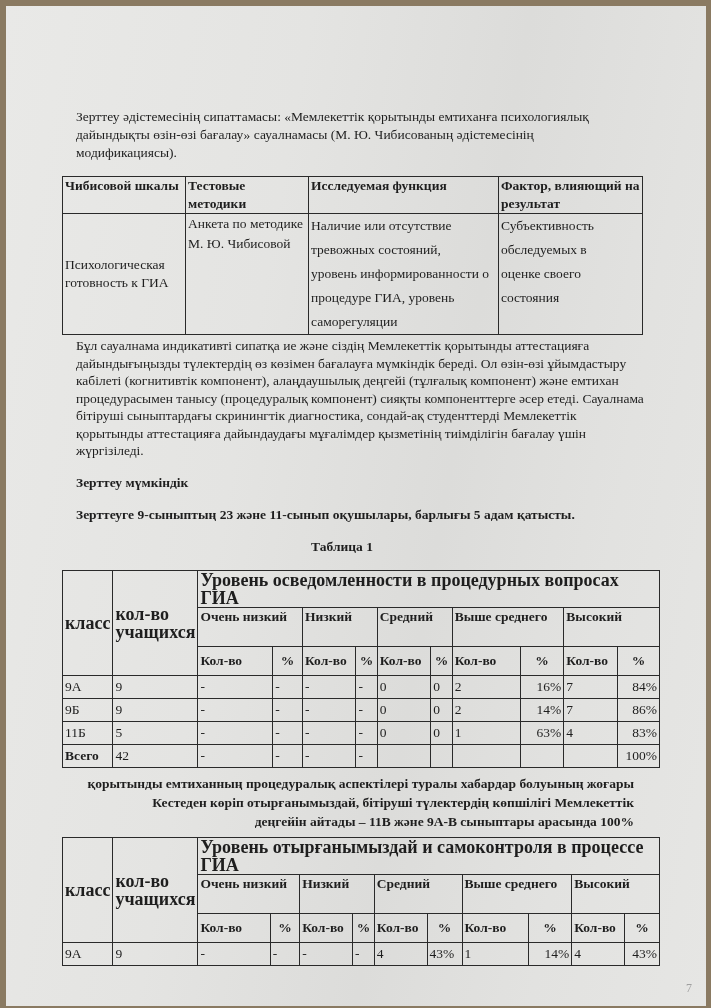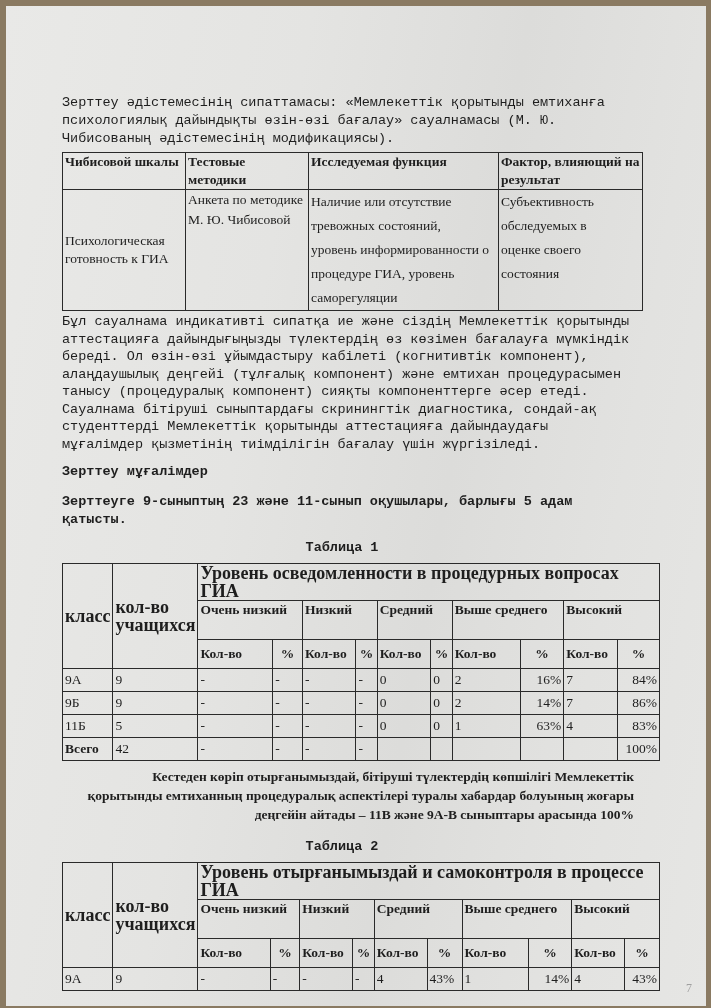--- a/index.html
+++ b/index.html
@@ -7,21 +7,21 @@
     width: 711px; height: 1008px; overflow: hidden;
     background: #8a7a62;
     font-family: "Liberation Serif", serif;
     color: #1e1e1e;
   }
   .page {
     position: absolute; left: 6px; top: 6px; width: 700px; height: 1000px;
     background: linear-gradient(100deg, #e9e9e7 0%, #e4e4e2 35%, #dcdcda 60%, #e2e2e0 80%, #e6e6e4 100%);
   }
   .content { position: absolute; left: 56px; top: 88px; width: 580px; font-size: 13.5px; line-height: 18px; }
-  p { margin: 0; font-family: Liberation Mono, monospace; }
+  p { margin: 14px; }
   .intro { width: 560px; }
   table { border-collapse: collapse; }
   td, th { border: 1px solid #2a2a2a; vertical-align: top; padding: 0 2px; text-align: left; font-weight: normal; }
   .t0 { margin-top: 4px; width: 581px; font-size: 13.5px; }
   .t0 th { font-weight: bold; height: 36px; }
   .t0 td { line-height: 24px; }
   .para { margin-top: 2px; width: 570px; line-height: 17.5px; }
   .bold { font-weight: bold; }
   .h-res { margin-top: 10px; }
   .h-part { margin-top: 12px; }
@@ -69,21 +69,21 @@
           <div>обследуемых в</div>
           <div>оценке своего</div>
           <div>состояния</div>
         </td>
       </tr>
     </tbody>
       </table>
 
     <p class="para">Бұл сауалнама индикативті сипатқа ие және сіздің Мемлекеттік қорытынды аттестацияға дайындығыңызды түлектердің өз көзімен бағалауға мүмкіндік береді. Ол өзін-өзі ұйымдастыру кабілеті (когнитивтік компонент), алаңдаушылық деңгейі (тұлғалық компонент) және емтихан процедурасымен танысу (процедуралық компонент) сияқты компоненттерге әсер етеді. Сауалнама бітіруші сыныптардағы скринингтік диагностика, сондай-ақ студенттерді Мемлекеттік қорытынды аттестацияға дайындаудағы мұғалімдер қызметінің тиімділігін бағалау үшін жүргізіледі.</p>
 
-    <p class="bold h-res">Зерттеу мұғалімдер</p>
+    <p class="bold h-res">Зерттеу мүмкіндік</p>
     <p class="bold h-part">Зерттеуге 9-сыныптың 23 және 11-сынып оқушылары, барлығы 5 адам қатысты.</p>
 
     <p class="tlabel">Таблица 1</p>
 
     <table class="dt">
       <tbody>
           <tr class="title-row">
         <th rowspan="3" class="c-cls">класс</th>
         <th rowspan="3" class="c-cnt" style="vertical-align:middle">кол-во учащихся</th>
         <th colspan="10">Уровень осведомленности в процедурных вопросах ГИА</th>
@@ -162,26 +162,25 @@
             <td></td>
             <td></td>
             <td class="pct"></td>
             <td></td>
             <td class="pct">100%</td>
           </tr>
         </tbody>
     </table>
 
     <div class="conclusion">
+      <div>қорытынды емтиханның процедуралық аспектілері туралы хабардар болуының жоғары</div>
       <div>Кестеден көріп отырғанымыздай, бітіруші түлектердің көпшілігі Мемлекеттік</div>
-      <div>қорытынды емтиханның процедуралық аспектілері туралы хабардар болуының жоғары</div>
       <div>деңгейін айтады – 11В және 9А-В сыныптары арасында 100%</div>
     </div>
 
-    <p class="tlabel" style="margin-top:14px">Таблица 2</p>
 
     <table class="dt">
       <tbody>
           <tr class="title-row">
         <th rowspan="3" class="c-cls">класс</th>
         <th rowspan="3" class="c-cnt" style="vertical-align:middle">кол-во учащихся</th>
         <th colspan="10">Уровень отырғанымыздай и самоконтроля в процессе ГИА</th>
       </tr>
       <tr class="grp">
         <th colspan="2">Очень низкий</th>

